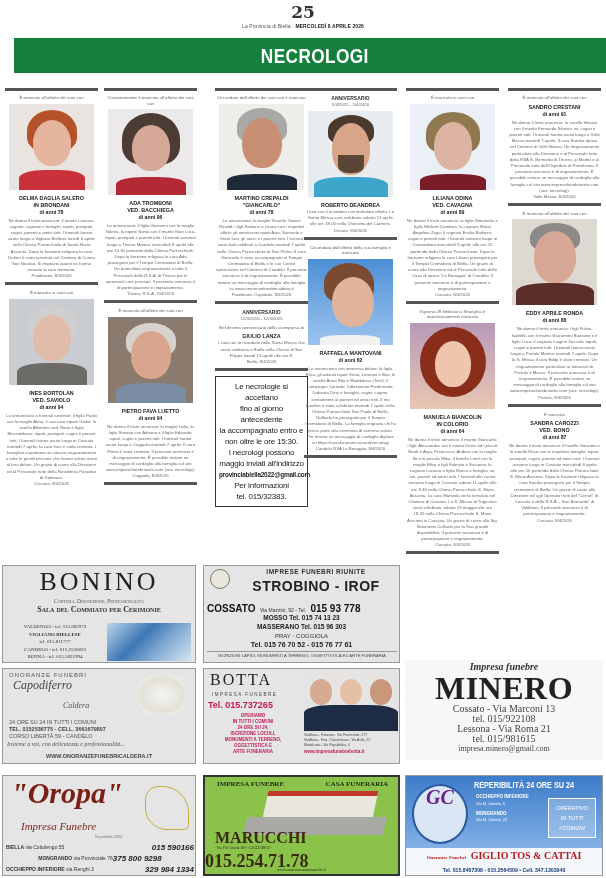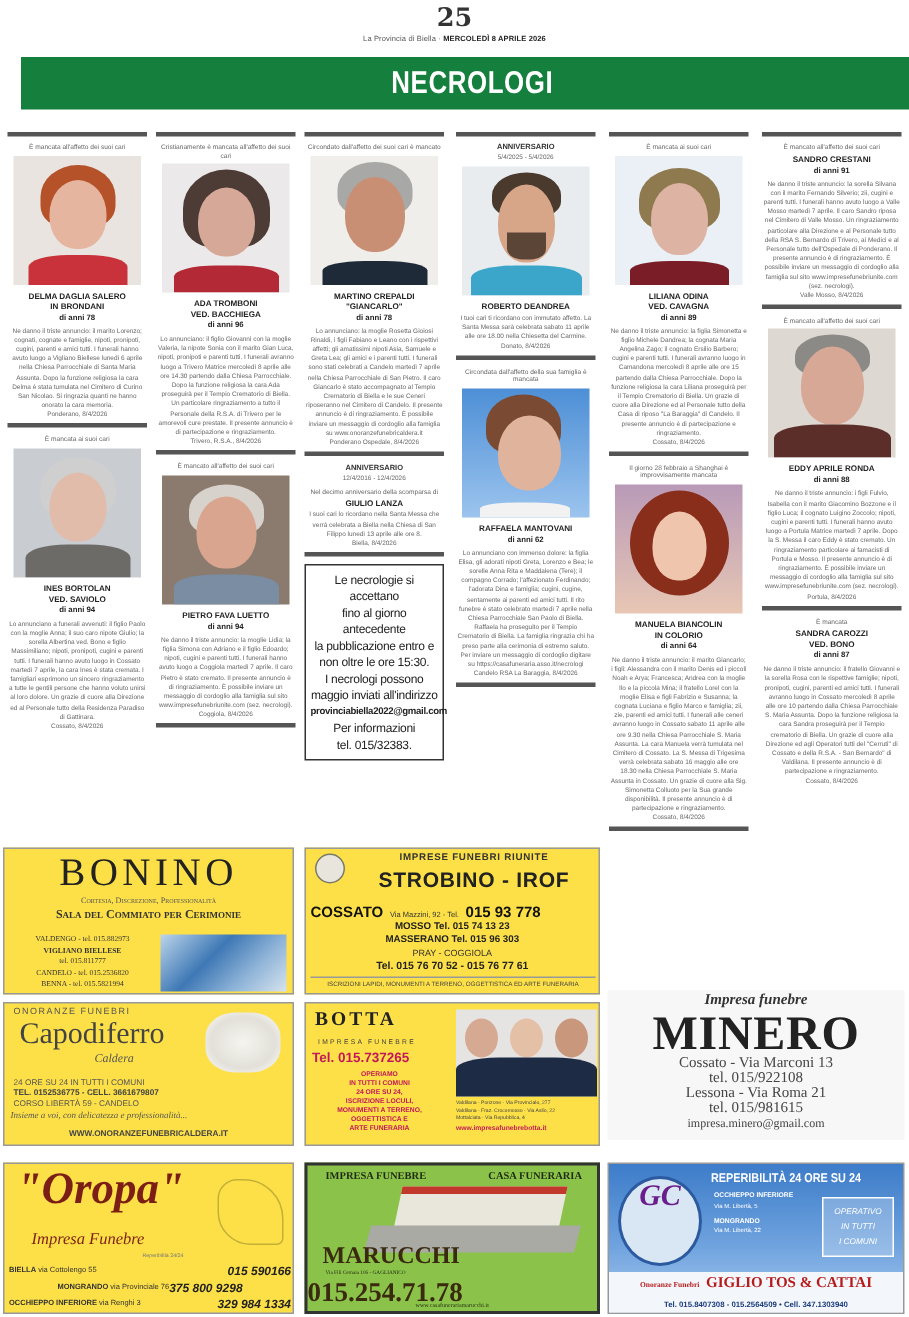--- a/index.html
+++ b/index.html
@@ -8,21 +8,21 @@
 
   .page-header { position: absolute; left: 0; top: 0; width: 606px; height: 40px; text-align: center; }
   .page-number { font-family: "DejaVu Serif", serif; font-weight: bold; font-size: 17px; color: #333; position: absolute; top: 2px; left: 0; width: 100%; text-align: center; }
   .masthead { font-size: 5px; position: absolute; top: 23px; left: 0; width: 100%; text-align: center; color: #555; letter-spacing: 0.1px; }
   .masthead b { color: #222; }
 
   .section-banner { position: absolute; left: 2px; top: 38px; width: 602px; height: 35px; background: #15803d; display: flex; align-items: center; justify-content: center; margin-left: 12px; }
   .section-banner span { color: #fff; font-family: "Liberation Sans", sans-serif; font-weight: bold; font-size: 21px; letter-spacing: 0.5px; transform: scaleX(0.82); display: inline-block; }
 
   .col { position: absolute; top: 88px; width: 93px; }
-  .c1 { left: 5px; } .c2 { left: 104px; } .c3 { left: 203px; } .c4 { left: 304px; } .c5 { left: 406px; } .c6 { left: 508px; }
+  .c1 { left: 5px; } .c2 { left: 104px; } .c3 { left: 215px; } .c4 { left: 304px; } .c5 { left: 406px; } .c6 { left: 508px; }
 
   .rule { height: 3px; background: #555; margin-bottom: 4px; }
   .rule-bottom { height: 3px; background: #555; margin-top: 3px; margin-bottom: 5px; }
   .obit { margin-bottom: 2px; }
   .intro { font-size: 4.4px; color: #666; text-align: center; line-height: 5.5px; margin-bottom: 3px; padding: 0 2px; }
   .photo { width: 85px; height: 86px; margin: 0 auto 5px auto; position: relative; overflow: hidden; }
   .name { font-size: 5.4px; font-weight: bold; color: #222; text-align: center; line-height: 7px; text-transform: uppercase; }
   .age { font-size: 5.2px; font-weight: bold; color: #222; text-align: center; line-height: 7px; margin-bottom: 2px; }
   .body-text { font-size: 4.3px; color: #666; text-align: center; line-height: 6.2px; padding: 0 1px; }
   .signoff { font-size: 4.3px; color: #666; text-align: center; line-height: 6px; }
@@ -31,21 +31,21 @@
 
   
   .face { position: absolute; border-radius: 50% 50% 46% 46%; }
   .hair { position: absolute; border-radius: 50% 50% 35% 35%; }
   .torso { position: absolute; bottom: 0; border-radius: 40% 40% 0 0; }
 
   .notice-box { border: 1.5px solid #333; padding: 4px 3px; margin-top: 2px; text-align: center; font-family: "Liberation Sans", sans-serif; color: #222; font-size: 8px; line-height: 11px; letter-spacing: -0.2px; }
   .notice-box .email { font-size: 6.4px; font-weight: bold; }
 
   
-  .ad { position: absolute; border: 1px solid #999; background: #fde047; overflow: hidden; }
+  .ad { position: absolute; border: 1px solid #999; background: #e5e5e5; overflow: hidden; }
   .ad-bonino { left: 2px; top: 565px; width: 194px; height: 98px; }
   .ad-strobino { left: 203px; top: 565px; width: 197px; height: 98px; }
   .ad-minero { left: 405px; top: 660px; width: 198px; height: 100px; border: none; background: #f7f7f7; }
   .ad-capodiferro { left: 2px; top: 668px; width: 194px; height: 96px; }
   .ad-botta { left: 203px; top: 668px; width: 197px; height: 96px; }
   .ad-oropa { left: 2px; top: 775px; width: 194px; height: 101px; }
   .ad-marucchi { left: 203px; top: 775px; width: 197px; height: 101px; border: 2px solid #333; background: #8bc34a; }
   .ad-giglio { left: 405px; top: 775px; width: 198px; height: 101px; background: linear-gradient(180deg, #3d7cc9 0%, #6fa3de 55%, #a9c9ef 100%); }
 
   .serif { font-family: "Liberation Serif", serif; }
@@ -147,21 +147,21 @@
     <div class="anniv-dates">12/4/2016 - 12/4/2026</div>
     <div class="intro">Nel decimo anniversario della scomparsa di</div>
     <div class="name">GIULIO LANZA</div>
     <div class="body-text">I suoi cari lo ricordano nella Santa Messa che verrà celebrata a Biella nella Chiesa di San Filippo lunedì 13 aprile alle ore 8.</div>
     <div class="signoff">Biella, 8/4/2026</div>
     <div class="rule-bottom"></div>
   </div>
   <div class="notice-box">
     <div>Le necrologie si accettano</div>
     <div>fino al giorno antecedente</div>
-    <div>la pubblicazione entro e</div>
+    <div>la accompagnato entro e</div>
     <div>non oltre le ore 15:30.</div>
     <div>I necrologi possono</div>
     <div>maggio inviati all'indirizzo</div>
     <div class="email">provinciabiella2022@gmail.com</div>
     <div>Per informazioni</div>
     <div>tel. 015/32383.</div>
   </div>
 </div>
 
 <div class="col c4">
@@ -294,32 +294,32 @@
   <div class="serif" style="text-align:center;font-size:32px;font-weight:bold;color:#222;line-height:32px;letter-spacing:0.5px;">MINERO</div>
   <div class="serif" style="text-align:center;font-size:10px;color:#444;line-height:10px;">Cossato - Via Marconi 13</div>
   <div class="serif" style="text-align:center;font-size:10px;color:#444;line-height:10px;">tel. 015/922108</div>
   <div class="serif" style="text-align:center;font-size:10px;color:#444;line-height:10px;">Lessona - Via Roma 21</div>
   <div class="serif" style="text-align:center;font-size:10px;color:#444;line-height:10px;">tel. 015/981615</div>
   <div class="serif" style="text-align:center;font-size:8px;color:#444;line-height:9px;">impresa.minero@gmail.com</div>
 </div>
 
 <div class="ad ad-capodiferro">
   <div style="position:absolute;left:6px;top:3px;font-size:6px;letter-spacing:1px;color:#555;">ONORANZE FUNEBRI</div>
-  <div class="serif" style="position:absolute;left:10px;top:9px;font-size:20px;color:#444;">Capodiferro</div>
+  <div class="serif" style="position:absolute;left:10px;top:9px;font-size:12px;font-style:italic;color:#444;">Capodiferro</div>
   <div class="serif" style="position:absolute;left:60px;top:32px;font-size:8px;font-style:italic;color:#555;">Caldera</div>
   <div style="position:absolute;right:8px;top:6px;width:50px;height:40px;background:radial-gradient(ellipse at center,#f5f5f0 0%,#e2e0d8 60%,#fff 100%);border-radius:40%;"></div>
   <div style="position:absolute;left:6px;top:50px;font-size:5.5px;color:#555;">24 ORE SU 24 IN TUTTI I COMUNI</div>
   <div style="position:absolute;left:6px;top:57px;font-size:5.5px;font-weight:bold;color:#444;">TEL. 0152536775 - CELL. 3661679807</div>
   <div style="position:absolute;left:6px;top:64px;font-size:5.5px;color:#555;">CORSO LIBERTÀ 59 - CANDELO</div>
   <div class="serif" style="position:absolute;left:4px;top:72px;font-size:6px;font-style:italic;color:#555;white-space:nowrap;">Insieme a voi, con delicatezza e professionalità...</div>
   <div style="position:absolute;left:0;top:84px;width:100%;text-align:center;font-size:5.5px;font-weight:bold;color:#444;">WWW.ONORANZEFUNEBRICALDERA.IT</div>
 </div>
 
 <div class="ad ad-botta">
-  <div class="serif" style="position:absolute;left:6px;top:2px;font-size:13px;font-weight:bold;letter-spacing:2px;color:#222;">BOTTA</div>
+  <div class="serif" style="position:absolute;left:6px;top:2px;font-size:16px;font-weight:normal;letter-spacing:2px;color:#222;">BOTTA</div>
   <div style="position:absolute;left:8px;top:23px;font-size:4.5px;letter-spacing:1.5px;color:#444;">IMPRESA FUNEBRE</div>
   <div style="position:absolute;left:4px;top:31px;font-size:9px;font-weight:bold;color:#c2185b;">Tel. 015.737265</div>
   <div style="position:absolute;left:2px;top:44px;width:94px;text-align:center;">
     <div style="font-size:4.5px;font-weight:bold;color:#c2185b;line-height:6px;">OPERIAMO</div>
     <div style="font-size:4.5px;font-weight:bold;color:#c2185b;line-height:6px;">IN TUTTI I COMUNI</div>
     <div style="font-size:4.5px;font-weight:bold;color:#c2185b;line-height:6px;">24 ORE SU 24,</div>
     <div style="font-size:4.5px;font-weight:bold;color:#c2185b;line-height:6px;">ISCRIZIONE LOCULI,</div>
     <div style="font-size:4.5px;font-weight:bold;color:#c2185b;line-height:6px;">MONUMENTI A TERRENO,</div>
     <div style="font-size:4.5px;font-weight:bold;color:#c2185b;line-height:6px;">OGGETTISTICA E</div>
     <div style="font-size:4.5px;font-weight:bold;color:#c2185b;line-height:6px;">ARTE FUNERARIA</div>

